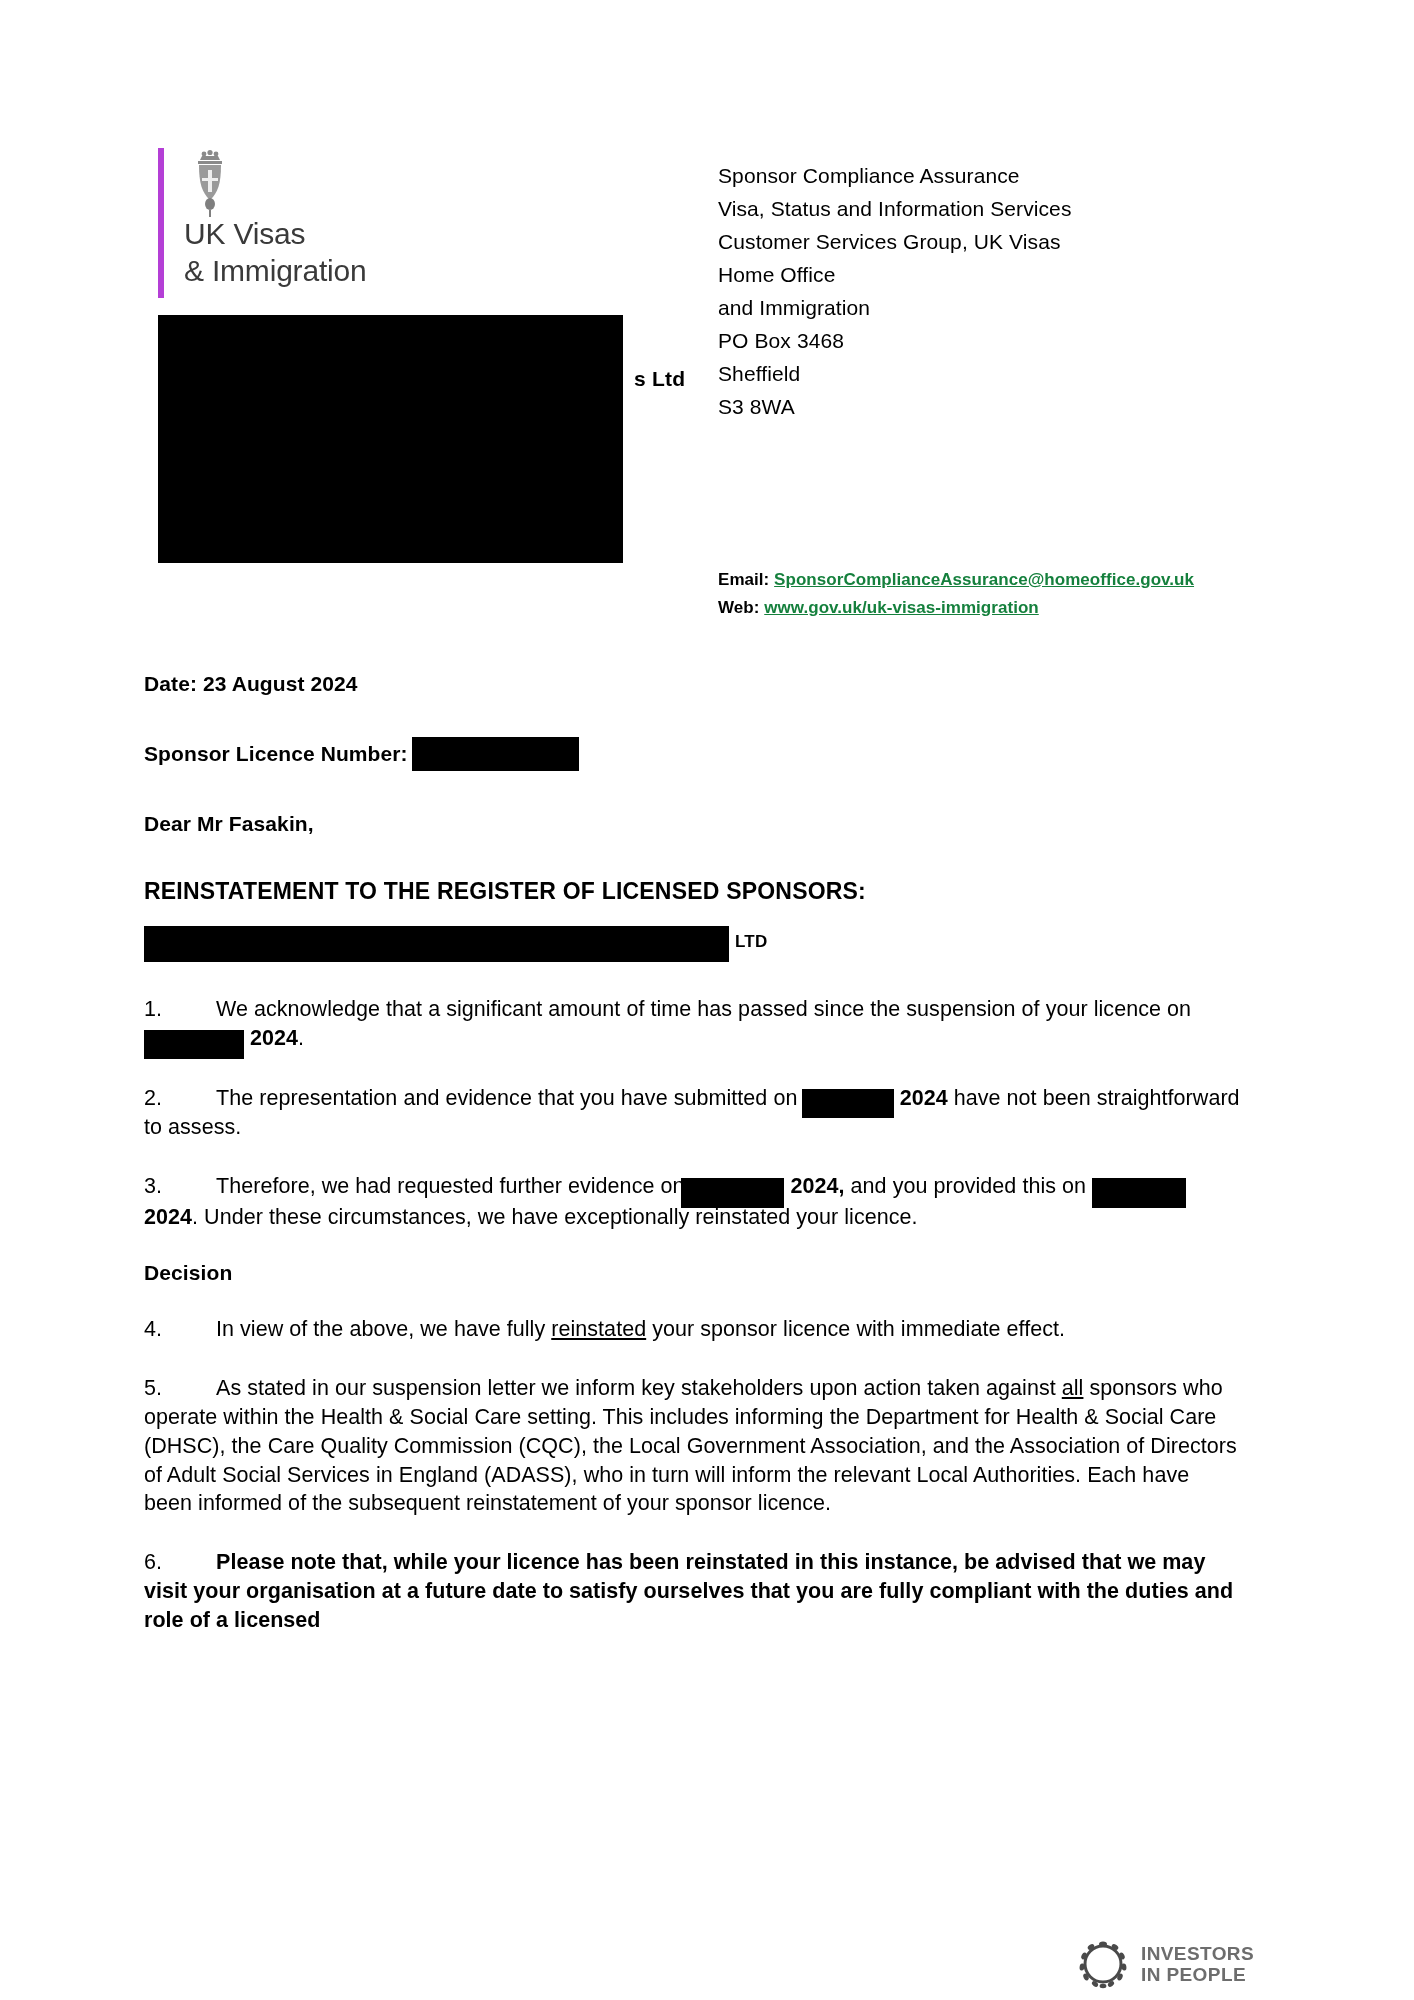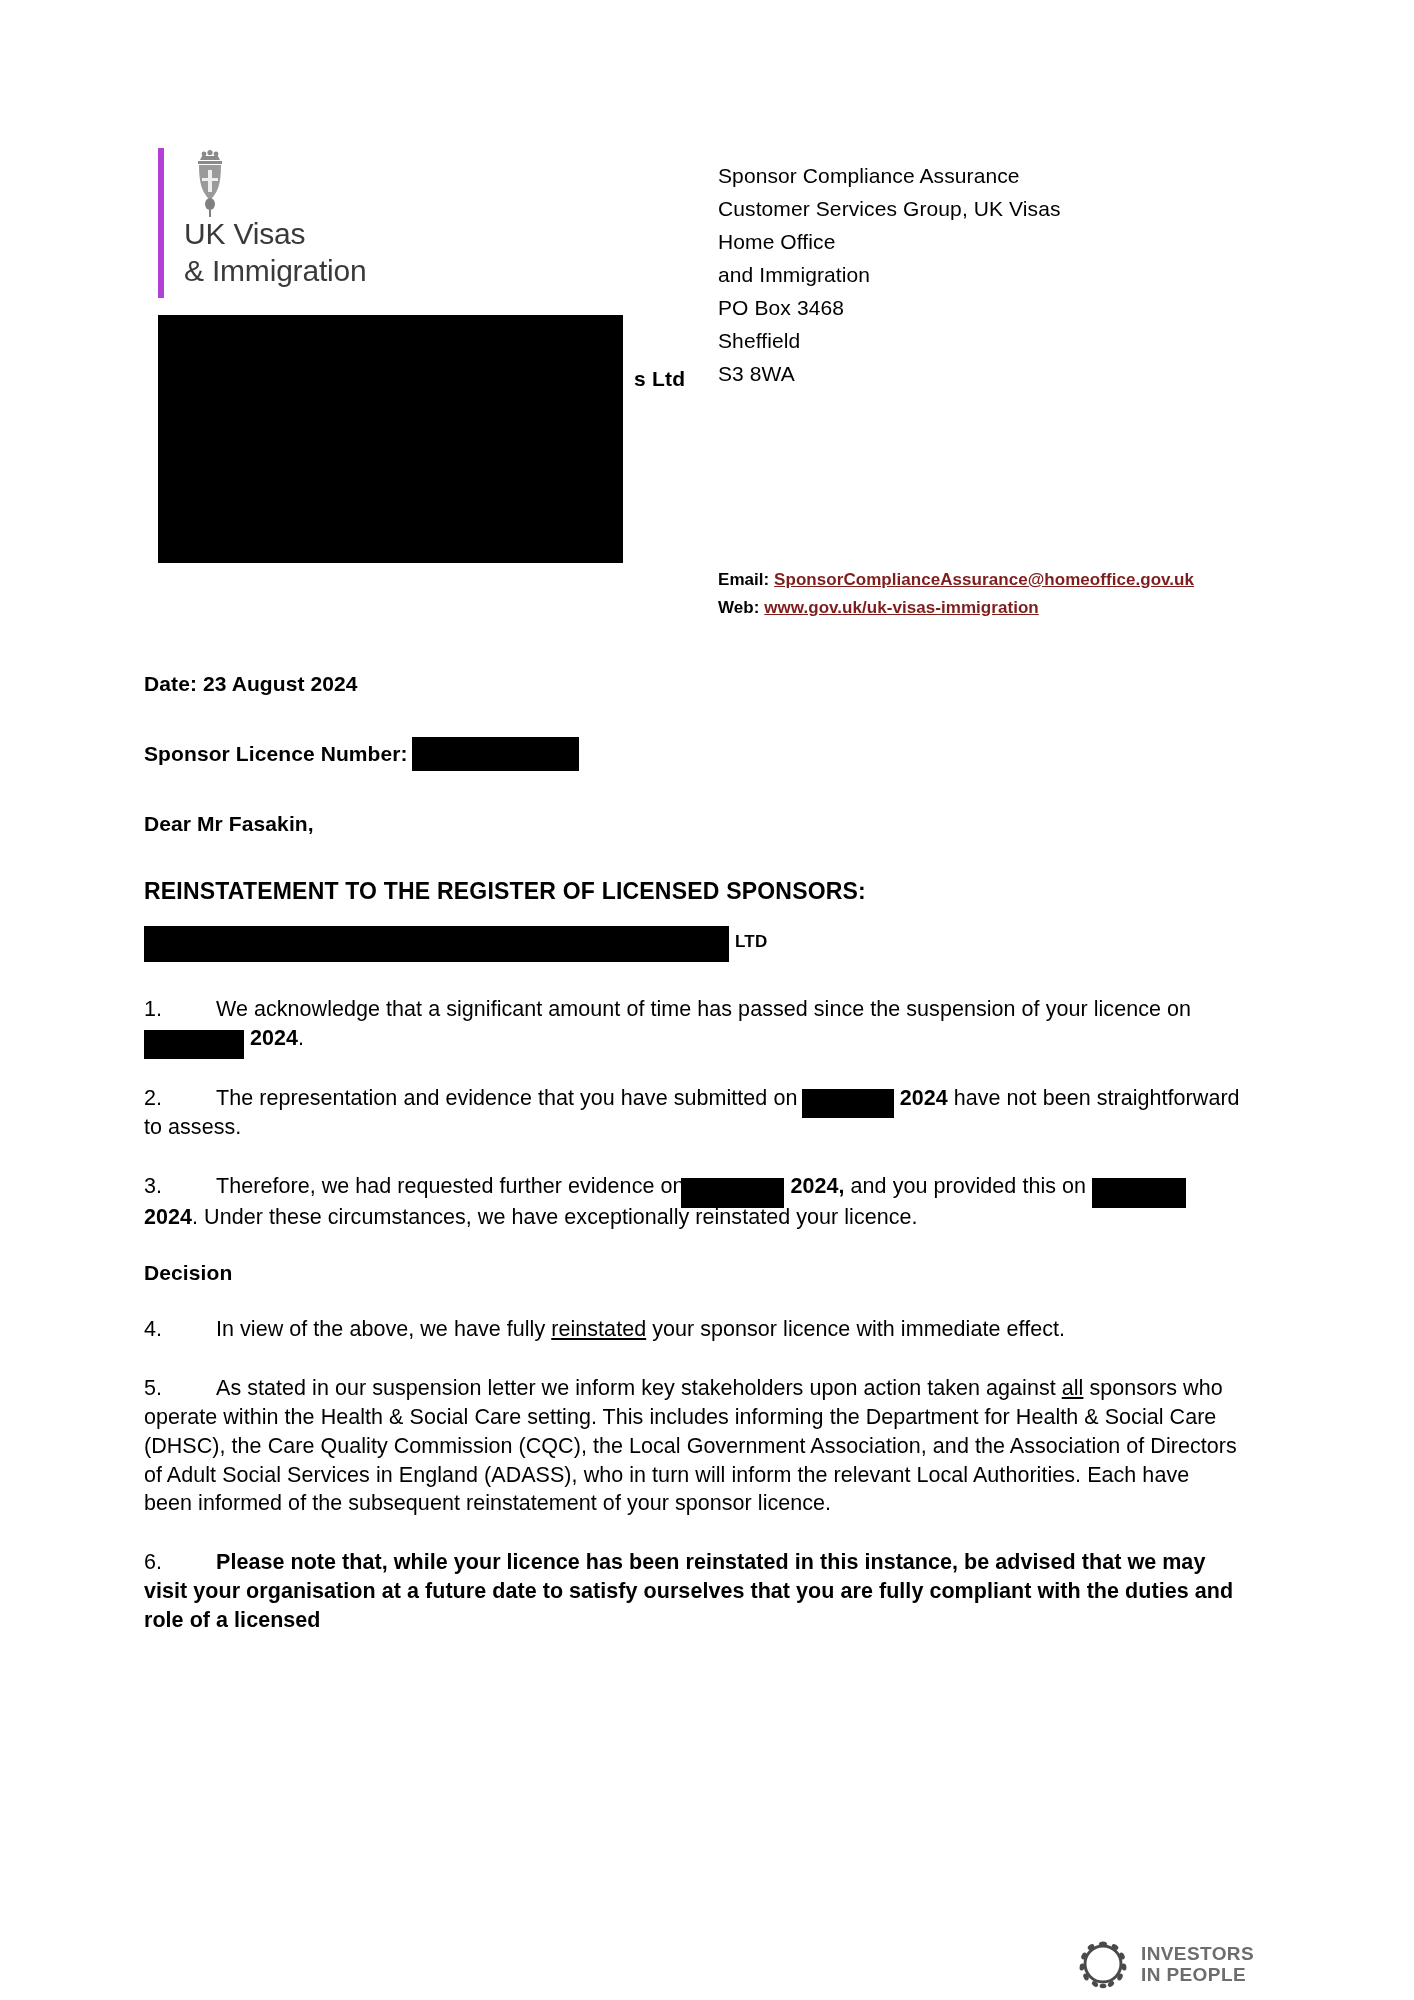--- a/index.html
+++ b/index.html
@@ -101,21 +101,21 @@
   .contact {
     position: absolute;
     left: 718px;
     top: 566px;
     font-size: 17px;
     font-weight: bold;
     line-height: 1.65;
     letter-spacing: 0.05px;
   }
   .contact a {
-    color: #7f1d1d;
+    color: #15803d;
     text-decoration: underline;
     font-weight: bold;
   }
 
   
   .letter-body {
     position: absolute;
     left: 144px;
     top: 672px;
     width: 1098px;
@@ -232,20 +232,21 @@
       </div>
       <div class="logo-text">UK Visas
 &amp; Immigration</div>
     </div>
 
     <div class="recipient-redaction"></div>
     <div class="recipient-suffix">s Ltd</div>
 
     <div class="office-address">
       <div>Sponsor Compliance Assurance</div>
+      <div>Visa, Status and Information Services</div>
       <div>Customer Services Group, UK Visas</div>
       <div>Home Office</div>
       <div>and Immigration</div>
       <div>PO Box 3468</div>
       <div>Sheffield</div>
       <div>S3 8WA</div>
     </div>
 
     <div class="contact">
       <div>

